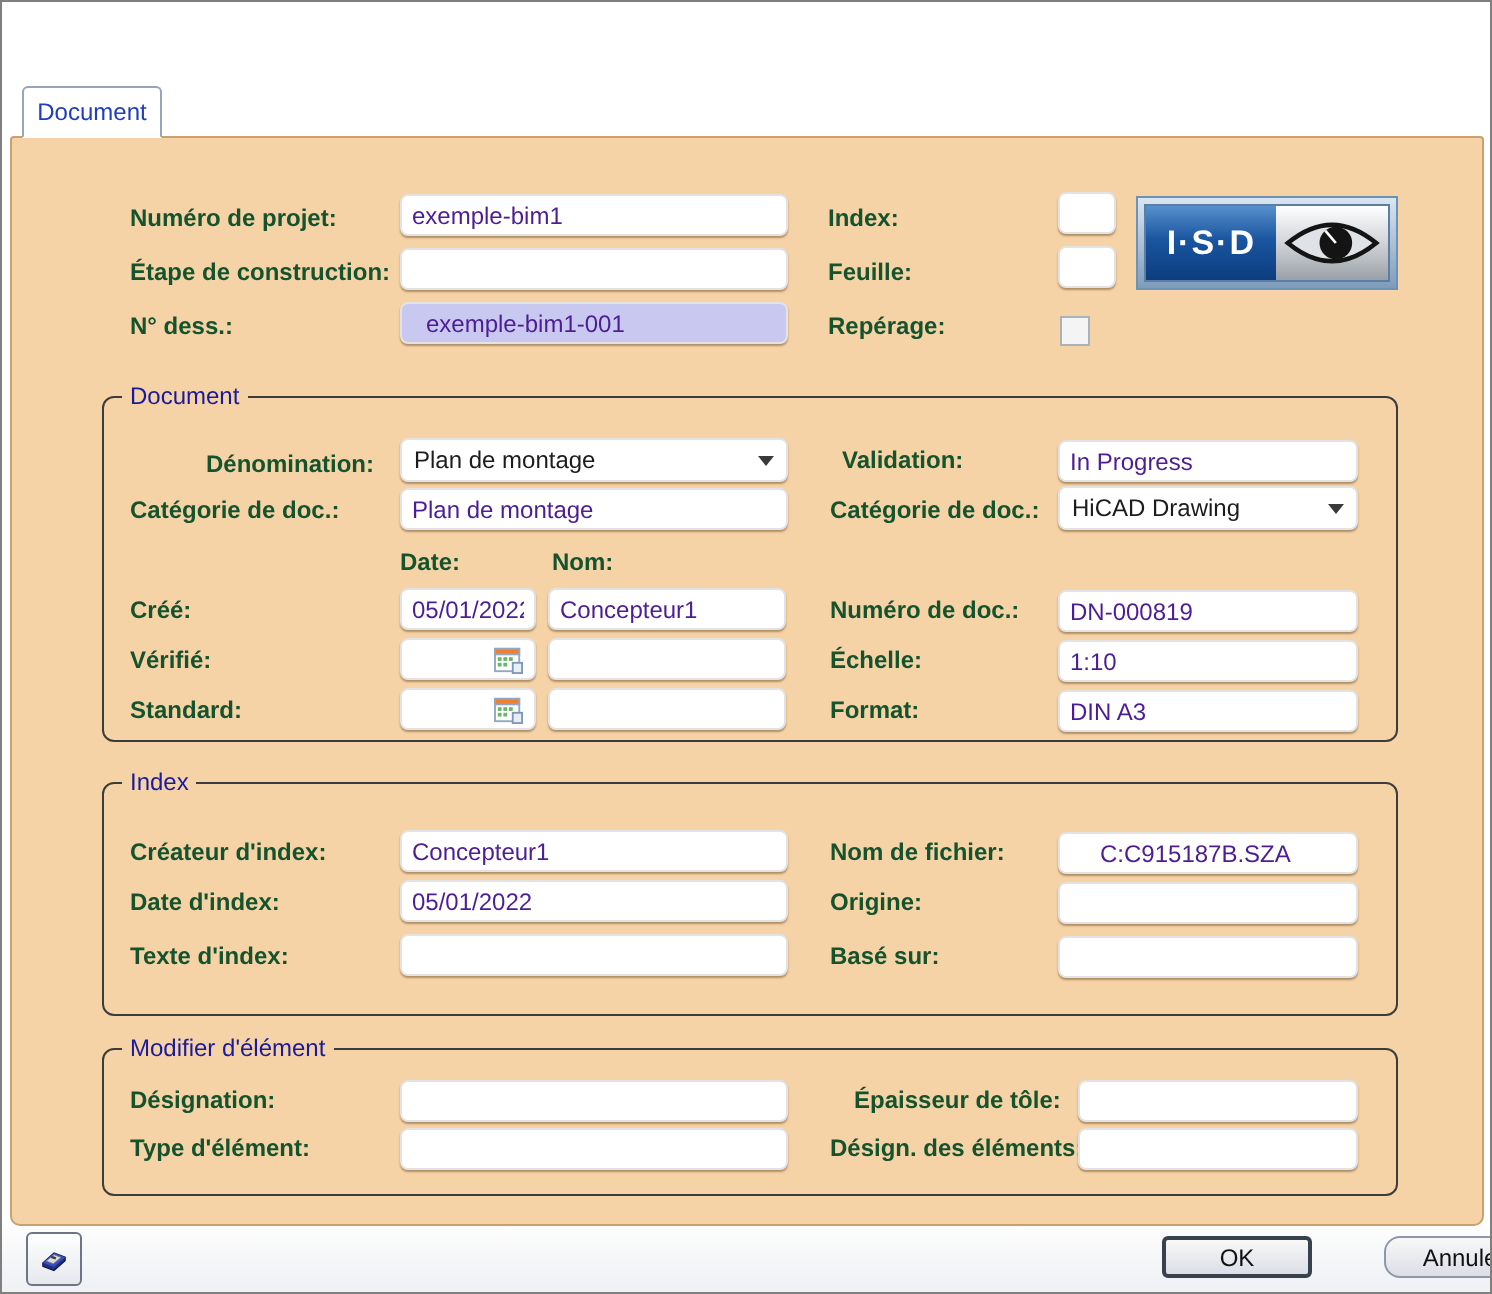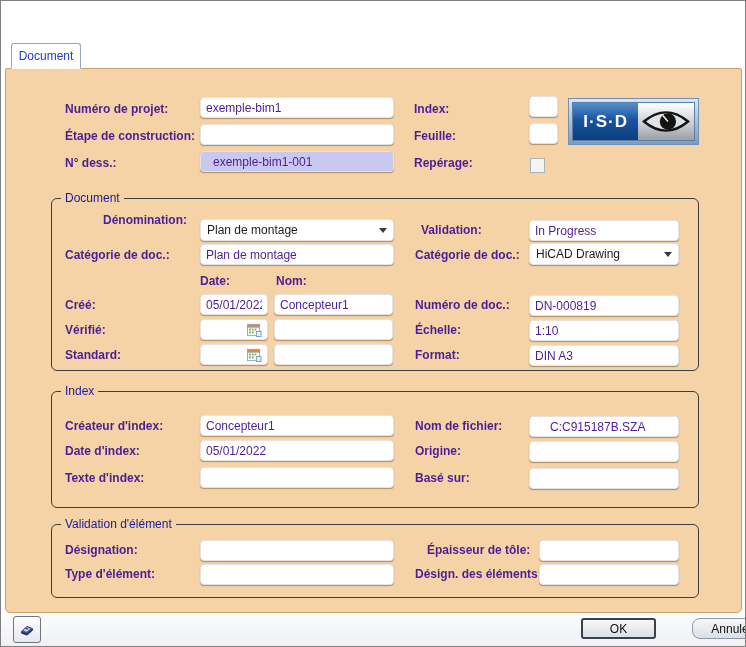--- a/index.html
+++ b/index.html
@@ -6,21 +6,21 @@
   .window{position:relative;width:746px;height:647px;background:#ffffff;border:1px solid #7f7f7f;box-sizing:border-box;overflow:hidden;}
   
   .titlebar{position:absolute;left:0;top:0;width:100%;height:36px;background:#ffffff;}
   .title-icon{position:absolute;left:10px;top:8px;width:18px;height:18px;}
   .title-text{position:absolute;left:36px;top:9px;font-size:13px;color:#000;}
   .close-btn{position:absolute;right:14px;top:6px;font-size:16px;color:#222;cursor:pointer;line-height:20px;}
   
   .tab{position:absolute;left:10px;top:42px;width:70px;height:26px;background:#fff;border:1px solid #98a4b8;border-bottom:1px solid #fff;border-radius:3px 3px 0 0;color:#1f3dbd;font-size:12px;text-align:center;line-height:25px;z-index:3;box-sizing:border-box;}
   
   .panel{position:absolute;left:4px;top:67px;width:737px;height:545px;background:#f5d3a6;border:1px solid #c9a06e;border-radius:2px 2px 5px 5px;box-sizing:border-box;z-index:1;}
-  .lbl{position:absolute;color:#4c1d95;font-weight:bold;font-size:12px;white-space:nowrap;z-index:2;}
+  .lbl{position:absolute;color:#14532d;font-weight:bold;font-size:12px;white-space:nowrap;z-index:2;}
   .inp{position:absolute;height:21px;background:#fff;border:1px solid #e3e3e3;border-radius:4px;box-shadow:0 1px 1px rgba(95,60,20,0.45);font-size:12px;color:#4c1d95;padding:0 5px;box-sizing:border-box;font-family:"Liberation Sans",sans-serif;z-index:2;outline:none;}
   .inp.lavender{background:#c8c8f0;padding-left:12px;}
   .divfield{display:flex;align-items:center;overflow:hidden;white-space:nowrap;}
   .divfield .date-text{flex:1;overflow:hidden;}
   .divfield svg{flex:none;margin-left:2px;cursor:pointer;}
   .combo{position:absolute;height:22px;background:#fff;border:1px solid #e3e3e3;border-radius:4px;box-shadow:0 1px 1px rgba(95,60,20,0.45);font-size:12px;color:#1c1c1c;padding:0 6px;box-sizing:border-box;display:flex;align-items:center;z-index:2;cursor:default;}
   .combo-text{flex:1;overflow:hidden;white-space:nowrap;}
   .arrow{width:0;height:0;border-left:4px solid transparent;border-right:4px solid transparent;border-top:5px solid #3a3a3a;margin-left:4px;}
   .chk{position:absolute;width:13px;height:13px;background:#f4f4f4;border:1px solid #aab2ba;z-index:2;}
   .group{position:absolute;border:1px solid #3c3c3c;border-radius:6px;z-index:1;box-sizing:border-box;}
@@ -75,21 +75,21 @@
           <line x1="27" y1="13" x2="21.5" y2="6.5" stroke="#ffffff" stroke-width="1.4"></line>
         </svg>
       </div>
     </div>
   </div>
 
   <div class="group" style="left:50px;top:197px;width:648px;height:173px;">
     <span class="group-title">Document</span>
   </div>
 
-  <span class="lbl" style="left:64px;top:212px;padding-left:38px;">Dénomination:</span>
+  <span class="lbl" style="left:64px;top:224px;padding-left:38px;">Dénomination:</span>
   <div class="combo" style="left:199px;top:218px;width:194px;">
     <span class="combo-text">Plan de montage</span>
     <span class="arrow"></span>
   </div>
 
   <span class="lbl" style="left:64px;top:247px;">Catégorie de doc.:</span>
   <input class="inp" style="left: 199px; top: 243px; width: 194px;" value="Plan de montage">
 
   <span class="lbl" style="left:199px;top:273px;">Date:</span>
   <span class="lbl" style="left:275px;top:273px;">Nom:</span>
@@ -170,21 +170,21 @@
   <span class="lbl" style="left:414px;top:418px;">Nom de fichier:</span>
   <input class="inp" style="left: 528px; top: 415px; width: 150px; padding-left: 20px;" value="C:C915187B.SZA">
 
   <span class="lbl" style="left:414px;top:443px;">Origine:</span>
   <input class="inp" style="left: 528px; top: 440px; width: 150px;" value="">
 
   <span class="lbl" style="left:414px;top:470px;">Basé sur:</span>
   <input class="inp" style="left: 528px; top: 467px; width: 150px;" value="">
 
   <div class="group" style="left:50px;top:523px;width:648px;height:74px;">
-    <span class="group-title">Validation d'élément</span>
+    <span class="group-title">Modifier d'élément</span>
   </div>
 
   <span class="lbl" style="left:64px;top:542px;">Désignation:</span>
   <input class="inp" style="left: 199px; top: 539px; width: 194px;" value="">
 
   <span class="lbl" style="left:64px;top:566px;">Type d'élément:</span>
   <input class="inp" style="left: 199px; top: 563px; width: 194px;" value="">
 
   <span class="lbl" style="left:414px;top:542px;padding-left:12px;">Épaisseur de tôle:</span>
   <input class="inp" style="left: 538px; top: 539px; width: 140px;" value="">

